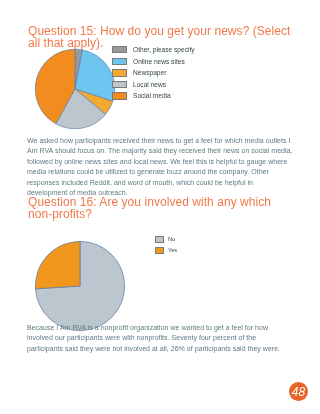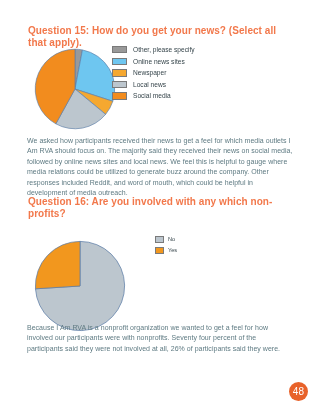--- a/index.html
+++ b/index.html
@@ -20,23 +20,23 @@
     inset: 0;
     background: #ffffff;
   }
 
   
   .q-heading {
     position: absolute;
     left: 28px;
     right: 28px;
     color: #F2784B;
-    font-size: 10px;
+    font-size: 12px;
     line-height: 12.4px;
-    font-weight: 700;
+    font-weight: 400;
     letter-spacing: 0.05px;
   }
   #q15-heading { top: 25px; }
   #q16-heading { top: 196px; }
 
   
   .body-text {
     position: absolute;
     left: 27px;
     width: 267px;
@@ -101,25 +101,26 @@
   
   #page-badge {
     position: absolute;
     right: 12px;
     bottom: 13px;
     width: 19px;
     height: 19px;
     border-radius: 50%;
     background: #E8622A;
     color: #ffffff;
-    font-size: 10px;
+    font-size: 12px;
     display: flex;
     align-items: center;
     justify-content: center;
     letter-spacing: 0.2px;
+    font-style: italic;
   }
 </style>
 </head>
 <body>
 
 <div class="page">
 
   <div class="q-heading" id="q15-heading">Question 15: How do you get your news? (Select all that apply).</div>
 
   <div class="chart-block" id="chart-15">

